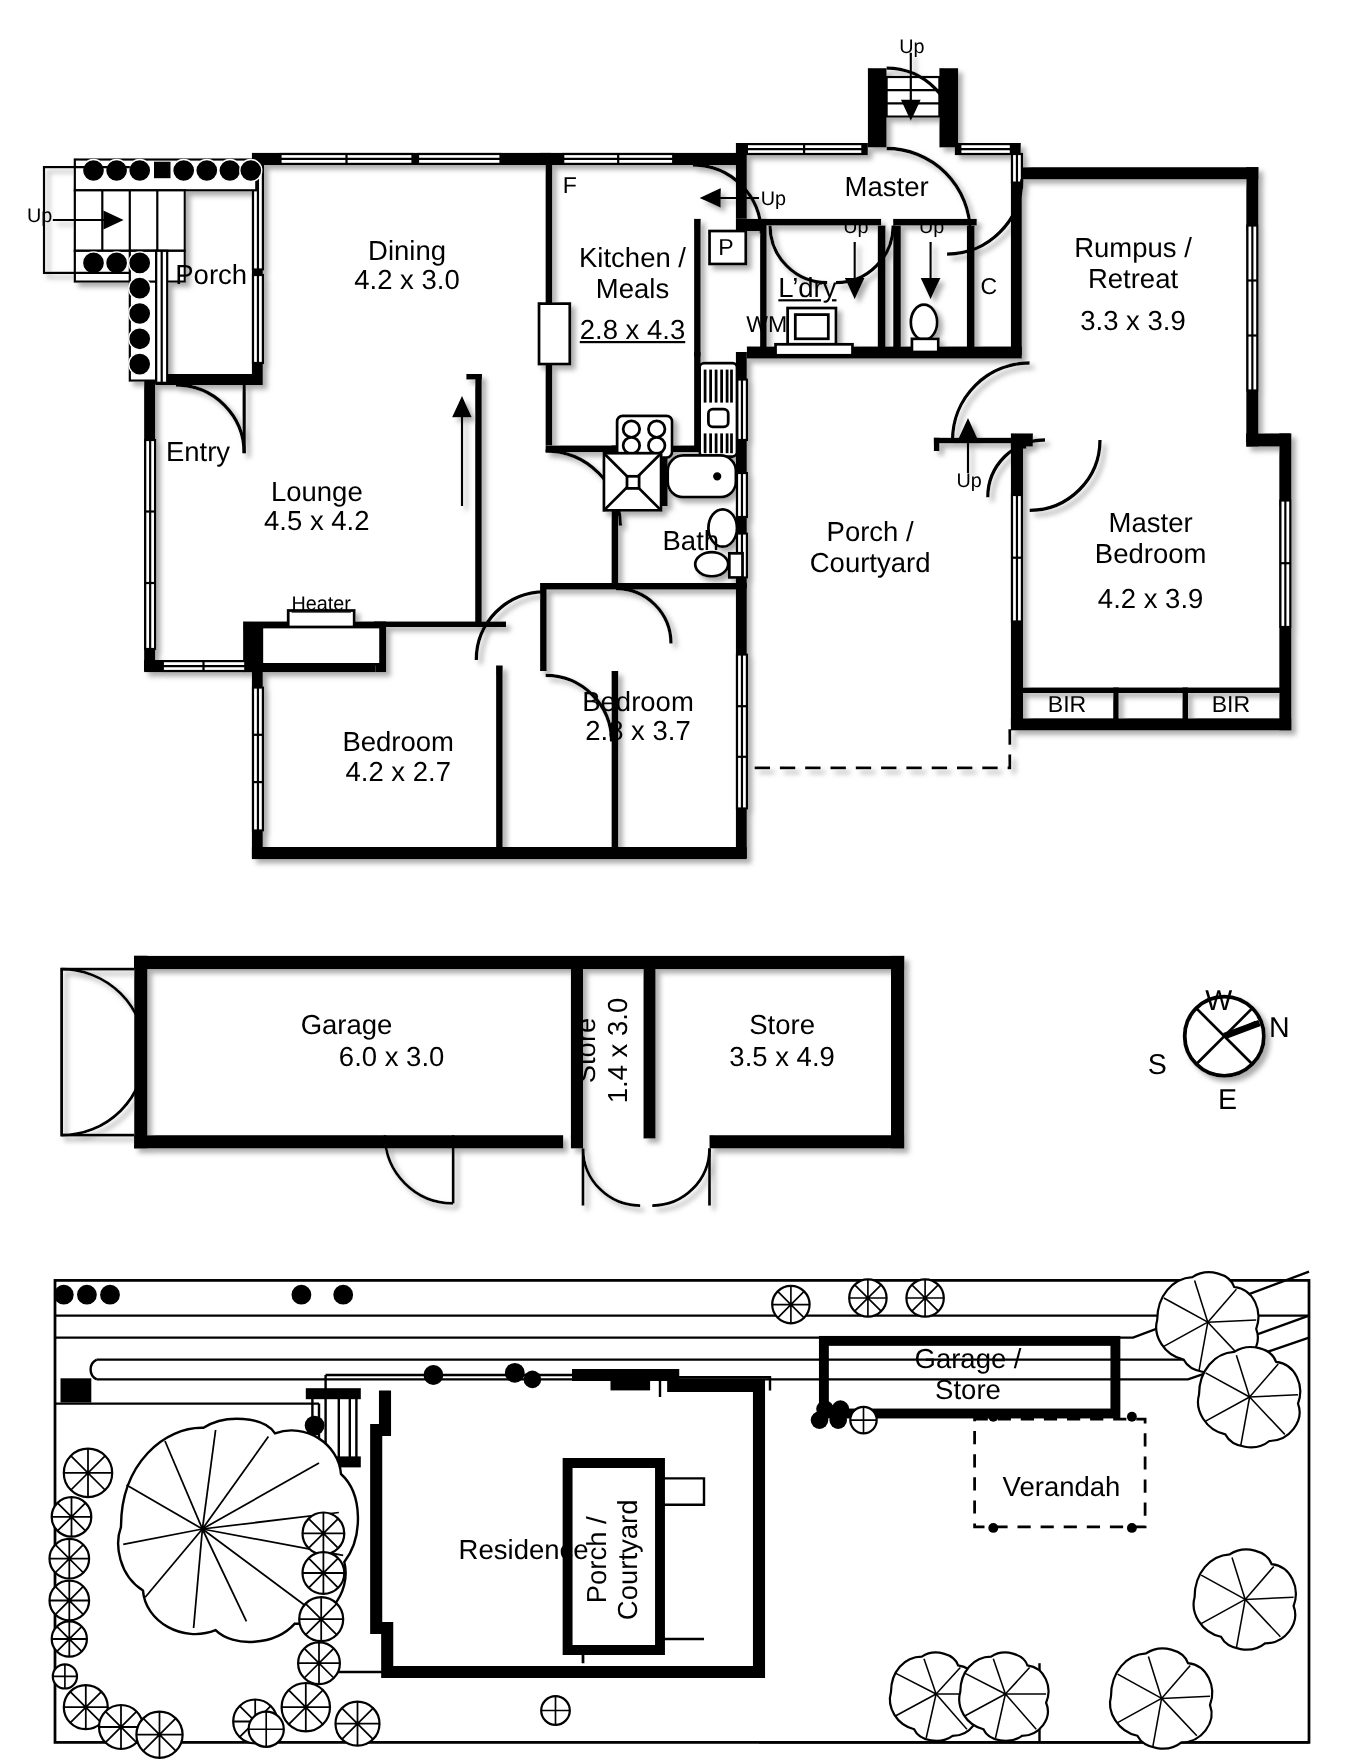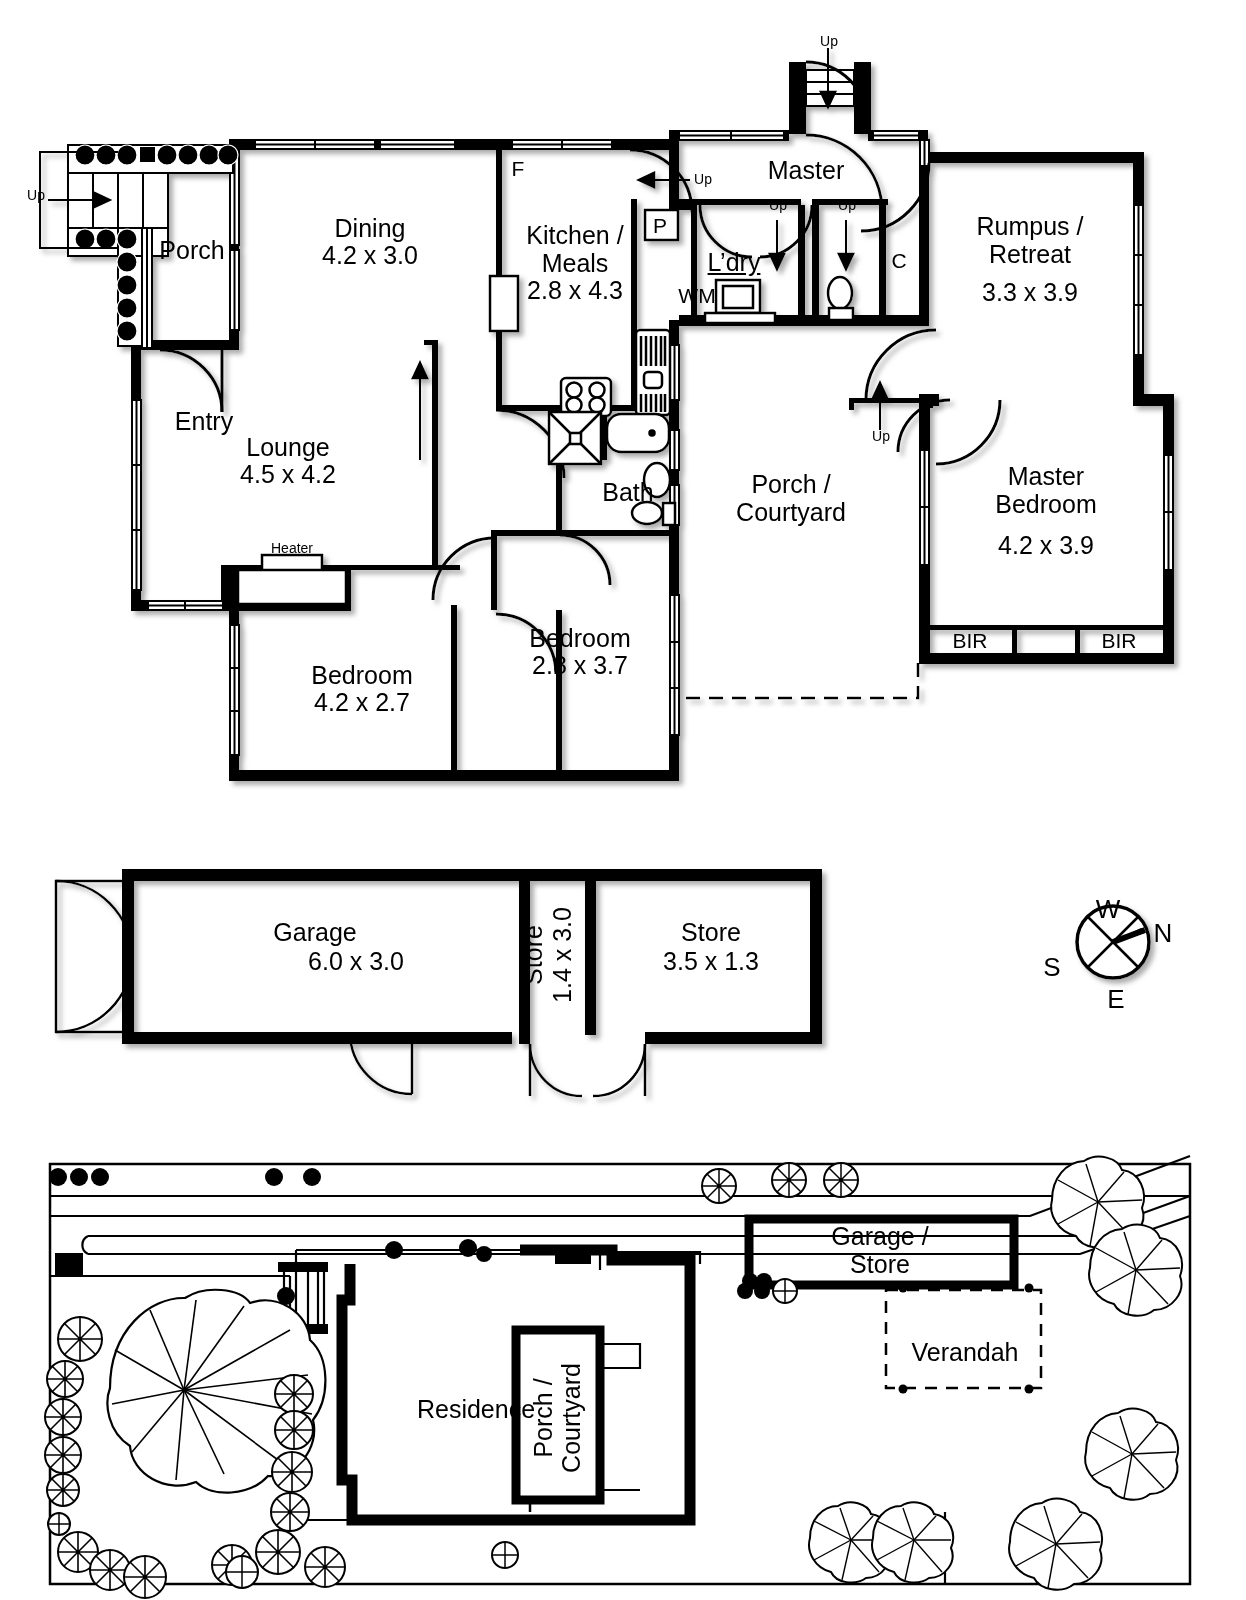--- a/index.html
+++ b/index.html
@@ -32,21 +32,21 @@
     text-align: center;
     font-family: "Liberation Sans", sans-serif;
     color: #000;
     white-space: pre;
     line-height: 1.12;
     transform: translate(-50%, -50%);
     pointer-events: none;
   }
   .lbl.room  { font-size: 25px; }
   .lbl.mid   { font-size: 21px; }
-  .lbl.small { font-size: 14px; }
+  .lbl.small { font-size: 18px; }
   .lbl.vert  { transform: translate(-50%, -50%) rotate(-90deg); }
   .lbl.cmp   { font-size: 26px; }
 </style>
 </head>
 <body>
 
 <div id="stage">
 
 <svg class="plan" viewBox="0 0 1246 1600" xmlns="http://www.w3.org/2000/svg">
   <defs>
@@ -699,28 +699,28 @@
           <line x1="914" y1="1540" x2="942" y2="1572"></line>
               <line x1="914" y1="1540" x2="905" y2="1580"></line>
           <line x1="914" y1="1540" x2="877" y2="1560"></line>
         </g>
       </g>
     </g>
   </g>
 </svg>
 
 <div class="lbl room" style="left:192px; top:250px;">Porch</div>
-<div class="lbl room" style="left:204px; top:411px;margin-top:10px;">Entry</div>
+<div class="lbl room" style="left:180px; top:411px;">Entry</div>
 
 <div class="lbl room" style="left:370px; top:228px;">Dining</div>
 <div class="lbl room" style="left:370px; top:255px;">4.2 x 3.0</div>
 
 <div class="lbl room" style="left:575px; top:249px;">Kitchen /
 Meals</div>
-<div class="lbl room" style="left:575px; top:290px;">2.8 x 4.3</div>
+<div class="lbl room" style="left:575px; top:300px;text-decoration:underline;">2.8 x 4.3</div>
 
 <div class="lbl room" style="left:806px; top:170px;">Master</div>
 
 <div class="lbl room" style="left:734px; top:262px;text-decoration:underline;">L’dry</div>
 
 <div class="lbl room" style="left:1030px; top:240px;">Rumpus /
 Retreat</div>
 <div class="lbl room" style="left:1030px; top:292px;">3.3 x 3.9</div>
 
 <div class="lbl room" style="left:288px; top:447px;">Lounge</div>
@@ -756,21 +756,21 @@
 <div class="lbl small" style="left:847px; top:206px;">Up</div>
 <div class="lbl small" style="left:881px; top:437px;">Up</div>
 
 <div class="lbl room" style="left:315px; top:932px;">Garage</div>
 <div class="lbl room" style="left:315px; top:961px;margin-left:41px;">6.0 x 3.0</div>
 
 <div class="lbl room vert" style="left:533px; top:955px;">Store</div>
 <div class="lbl room vert" style="left:562px; top:955px;">1.4 x 3.0</div>
 
 <div class="lbl room" style="left:711px; top:932px;">Store</div>
-<div class="lbl room" style="left:711px; top:961px;">3.5 x 1.3</div>
+<div class="lbl room" style="left:711px; top:961px;">3.5 x 4.9</div>
 
 <div class="lbl cmp" style="left:1108px; top:910px;">W</div>
 <div class="lbl cmp" style="left:1163px; top:934px;">N</div>
 <div class="lbl cmp" style="left:1052px; top:968px;">S</div>
 <div class="lbl cmp" style="left:1116px; top:1000px;">E</div>
 
 <div class="lbl room" style="left:432px; top:1409px;margin-left:44px;">Residence</div>
 <div class="lbl room vert" style="left:557px; top:1418px;">Porch /
 Courtyard</div>
 <div class="lbl room" style="left:880px; top:1250px;">Garage /

